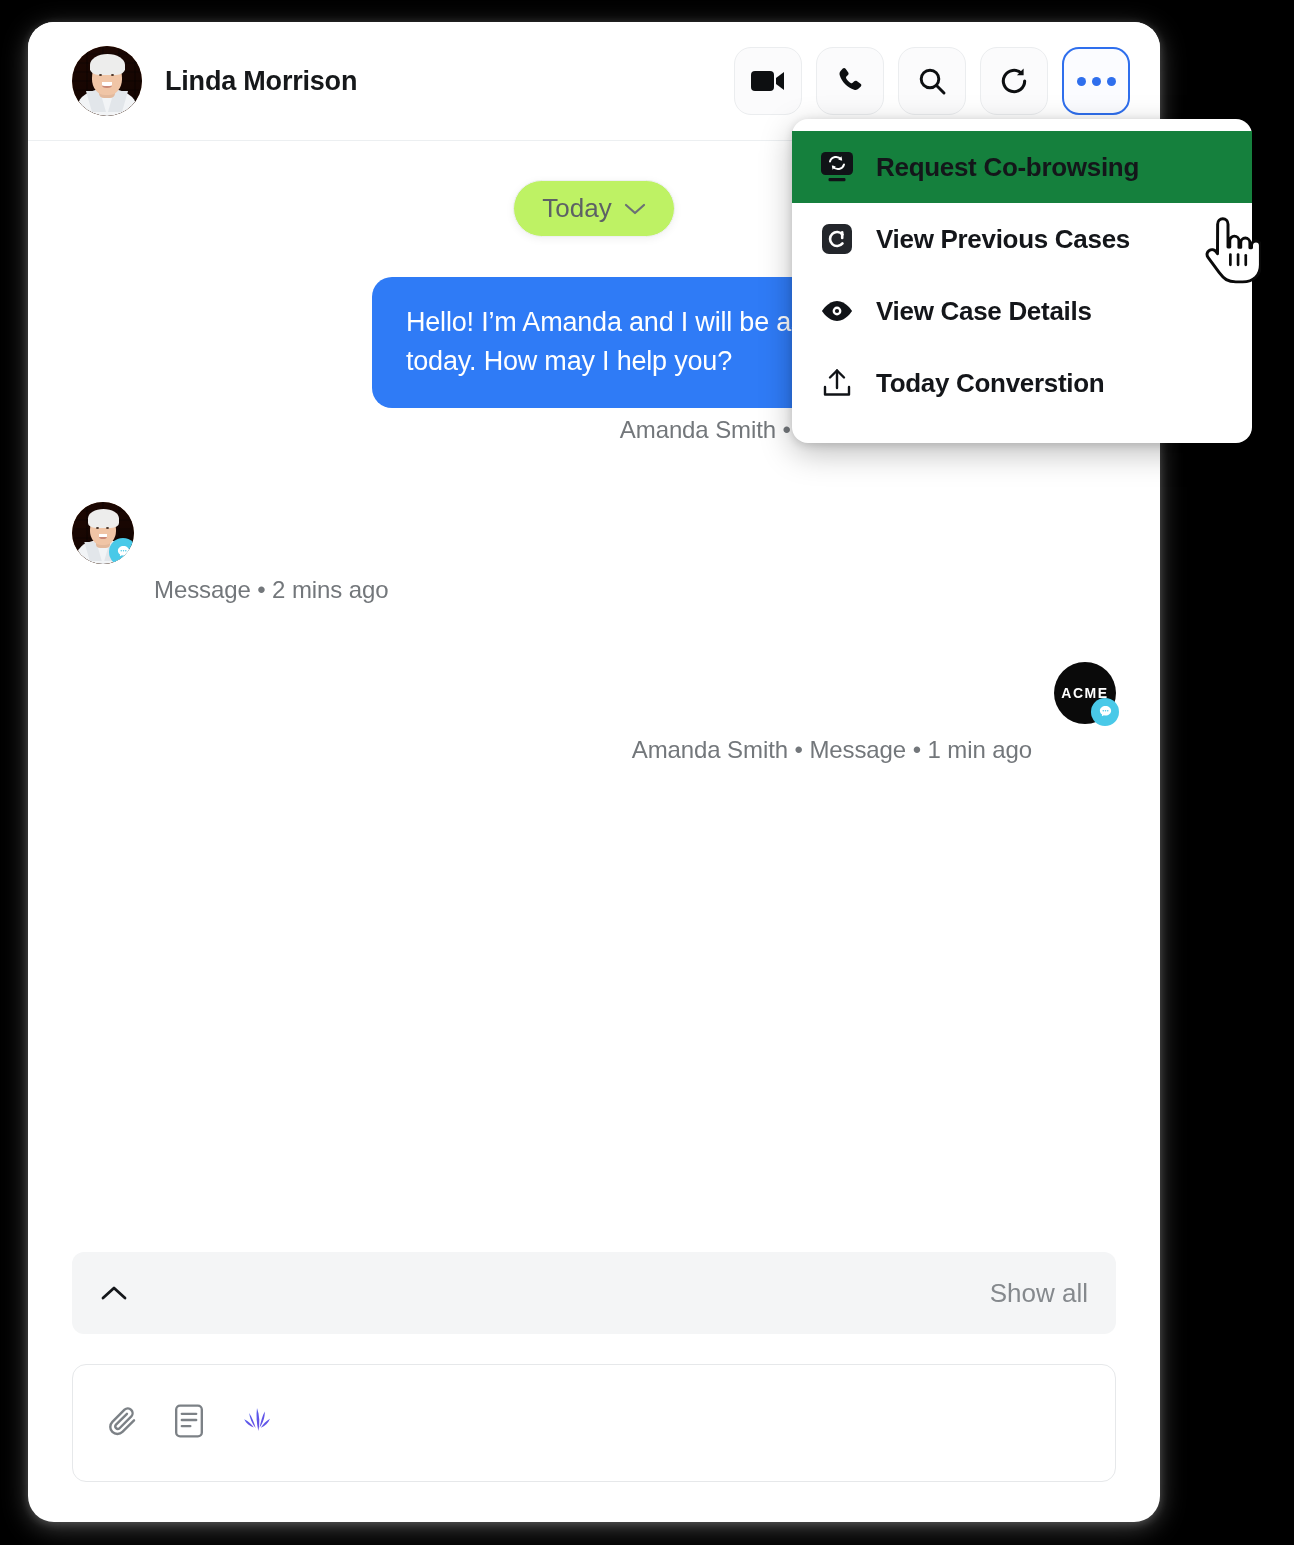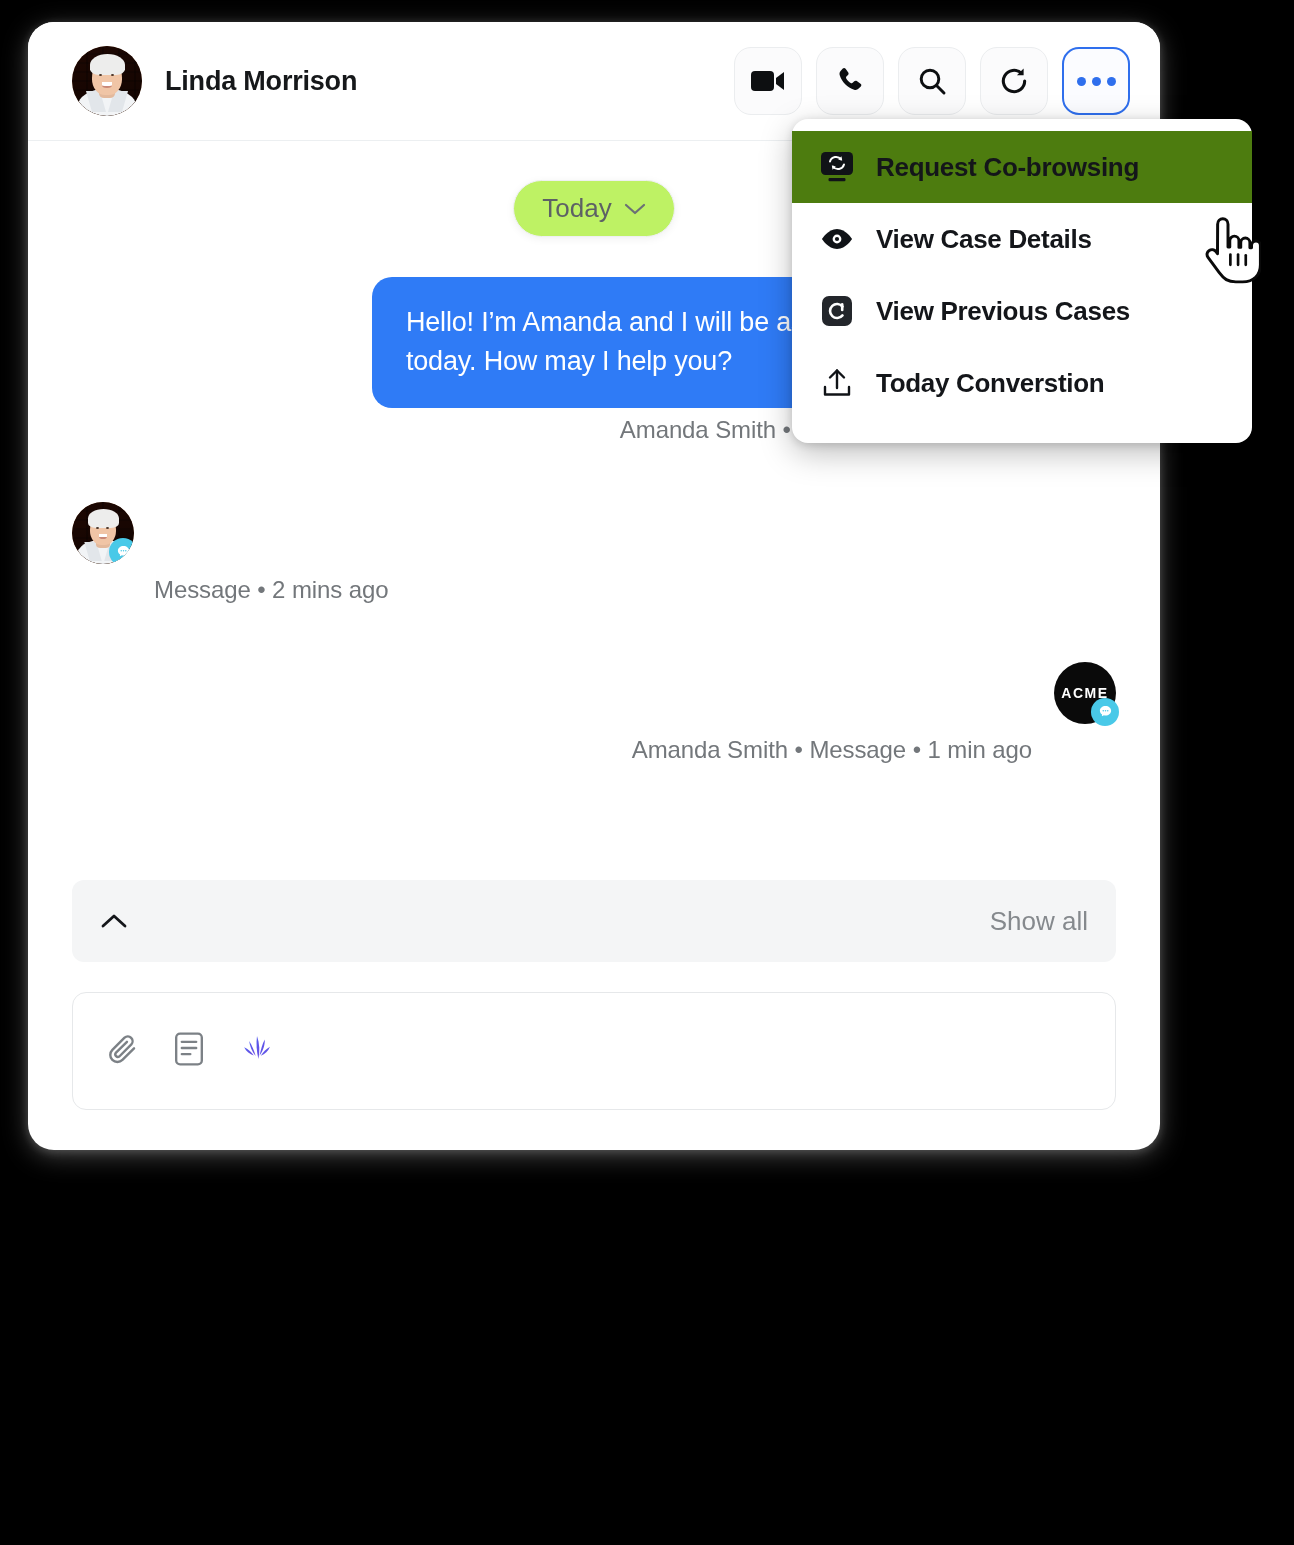--- a/index.html
+++ b/index.html
@@ -11,21 +11,21 @@
     font-family: "Liberation Sans", sans-serif;
     overflow: hidden;
   }
 
   
   .app-card {
     position: absolute;
     left: 28px;
     top: 22px;
     width: 1132px;
-    height: 1128px;
+    height: 1500px;
     background: #ffffff;
     border-radius: 26px;
     box-shadow: 0 6px 26px rgba(120,120,120,0.55),
                 0 2px 8px rgba(140,140,140,0.40);
     overflow: visible;
   }
 
   
   .chat-header {
     position: absolute;
@@ -148,21 +148,21 @@
     padding: 12px 0 24px 0;
     z-index: 40;
   }
   .menu-item {
     display: flex;
     align-items: center;
     gap: 22px;
     padding: 19px 26px 19px 28px;
     cursor: pointer;
   }
-  .menu-item.highlight { background: #4d7c0f; }
+  .menu-item.highlight { background: #15803d; }
   .menu-icon {
     width: 34px; height: 34px;
     flex: none;
     display: flex; align-items: center; justify-content: center;
   }
   .menu-icon svg { display: block; }
   .menu-label {
     font-size: 26px;
     font-weight: bold;
     color: #14161a;
@@ -503,38 +503,38 @@
         <path d="M21.4 5.2 L22.2 9.4 L18.2 8.4 Z" fill="#fff"></path>
         <path d="M12.6 18.8 L11.8 14.6 L15.8 15.6 Z" fill="#fff"></path>
         <rect x="8.5" y="27" width="17" height="3.2" rx="1.2" fill="#101317"></rect>
       </svg>
     </span>
     <span class="menu-label">Request Co-browsing</span>
   </div>
 
   <div class="menu-item">
     <span class="menu-icon">
+      <svg width="32" height="32" viewBox="0 0 32 32">
+        <rect x="1" y="1" width="30" height="30" rx="7" fill="#23262b"></rect>
+        <path d="M21.5 11.6 a7 7 0 1 0 0 8.8" fill="none" stroke="#fff" stroke-width="2.6" stroke-linecap="round"></path>
+        <line x1="21.2" y1="9.4" x2="21.2" y2="15" stroke="#fff" stroke-width="2.6" stroke-linecap="round"></line>
+      </svg>
+    </span>
+    <span class="menu-label">View Previous Cases</span>
+  </div>
+
+  <div class="menu-item">
+    <span class="menu-icon">
       <svg width="34" height="26" viewBox="0 0 34 26">
         <path d="M17 3 C26 3 32 13 32 13 C32 13 26 23 17 23 C8 23 2 13 2 13 C2 13 8 3 17 3 Z" fill="#101317"></path>
         <circle cx="17" cy="13" r="4.4" fill="#ffffff"></circle>
         <circle cx="17" cy="13" r="2.1" fill="#101317"></circle>
       </svg>
     </span>
     <span class="menu-label">View Case Details</span>
-  </div>
-
-  <div class="menu-item">
-    <span class="menu-icon">
-      <svg width="32" height="32" viewBox="0 0 32 32">
-        <rect x="1" y="1" width="30" height="30" rx="7" fill="#23262b"></rect>
-        <path d="M21.5 11.6 a7 7 0 1 0 0 8.8" fill="none" stroke="#fff" stroke-width="2.6" stroke-linecap="round"></path>
-        <line x1="21.2" y1="9.4" x2="21.2" y2="15" stroke="#fff" stroke-width="2.6" stroke-linecap="round"></line>
-      </svg>
-    </span>
-    <span class="menu-label">View Previous Cases</span>
   </div>
 
   <div class="menu-item">
     <span class="menu-icon">
       <svg width="32" height="32" viewBox="0 0 32 32">
         <line x1="16" y1="3.5" x2="16" y2="21" stroke="#101317" stroke-width="2.4" stroke-linecap="round"></line>
         <path d="M9 10.5 L16 3.5 L23 10.5" fill="none" stroke="#101317" stroke-width="2.4" stroke-linecap="round" stroke-linejoin="round"></path>
         <path d="M4 20 L4 27.5 L28 27.5 L28 20" fill="none" stroke="#101317" stroke-width="2.4" stroke-linecap="round" stroke-linejoin="round"></path>
       </svg>
     </span>

